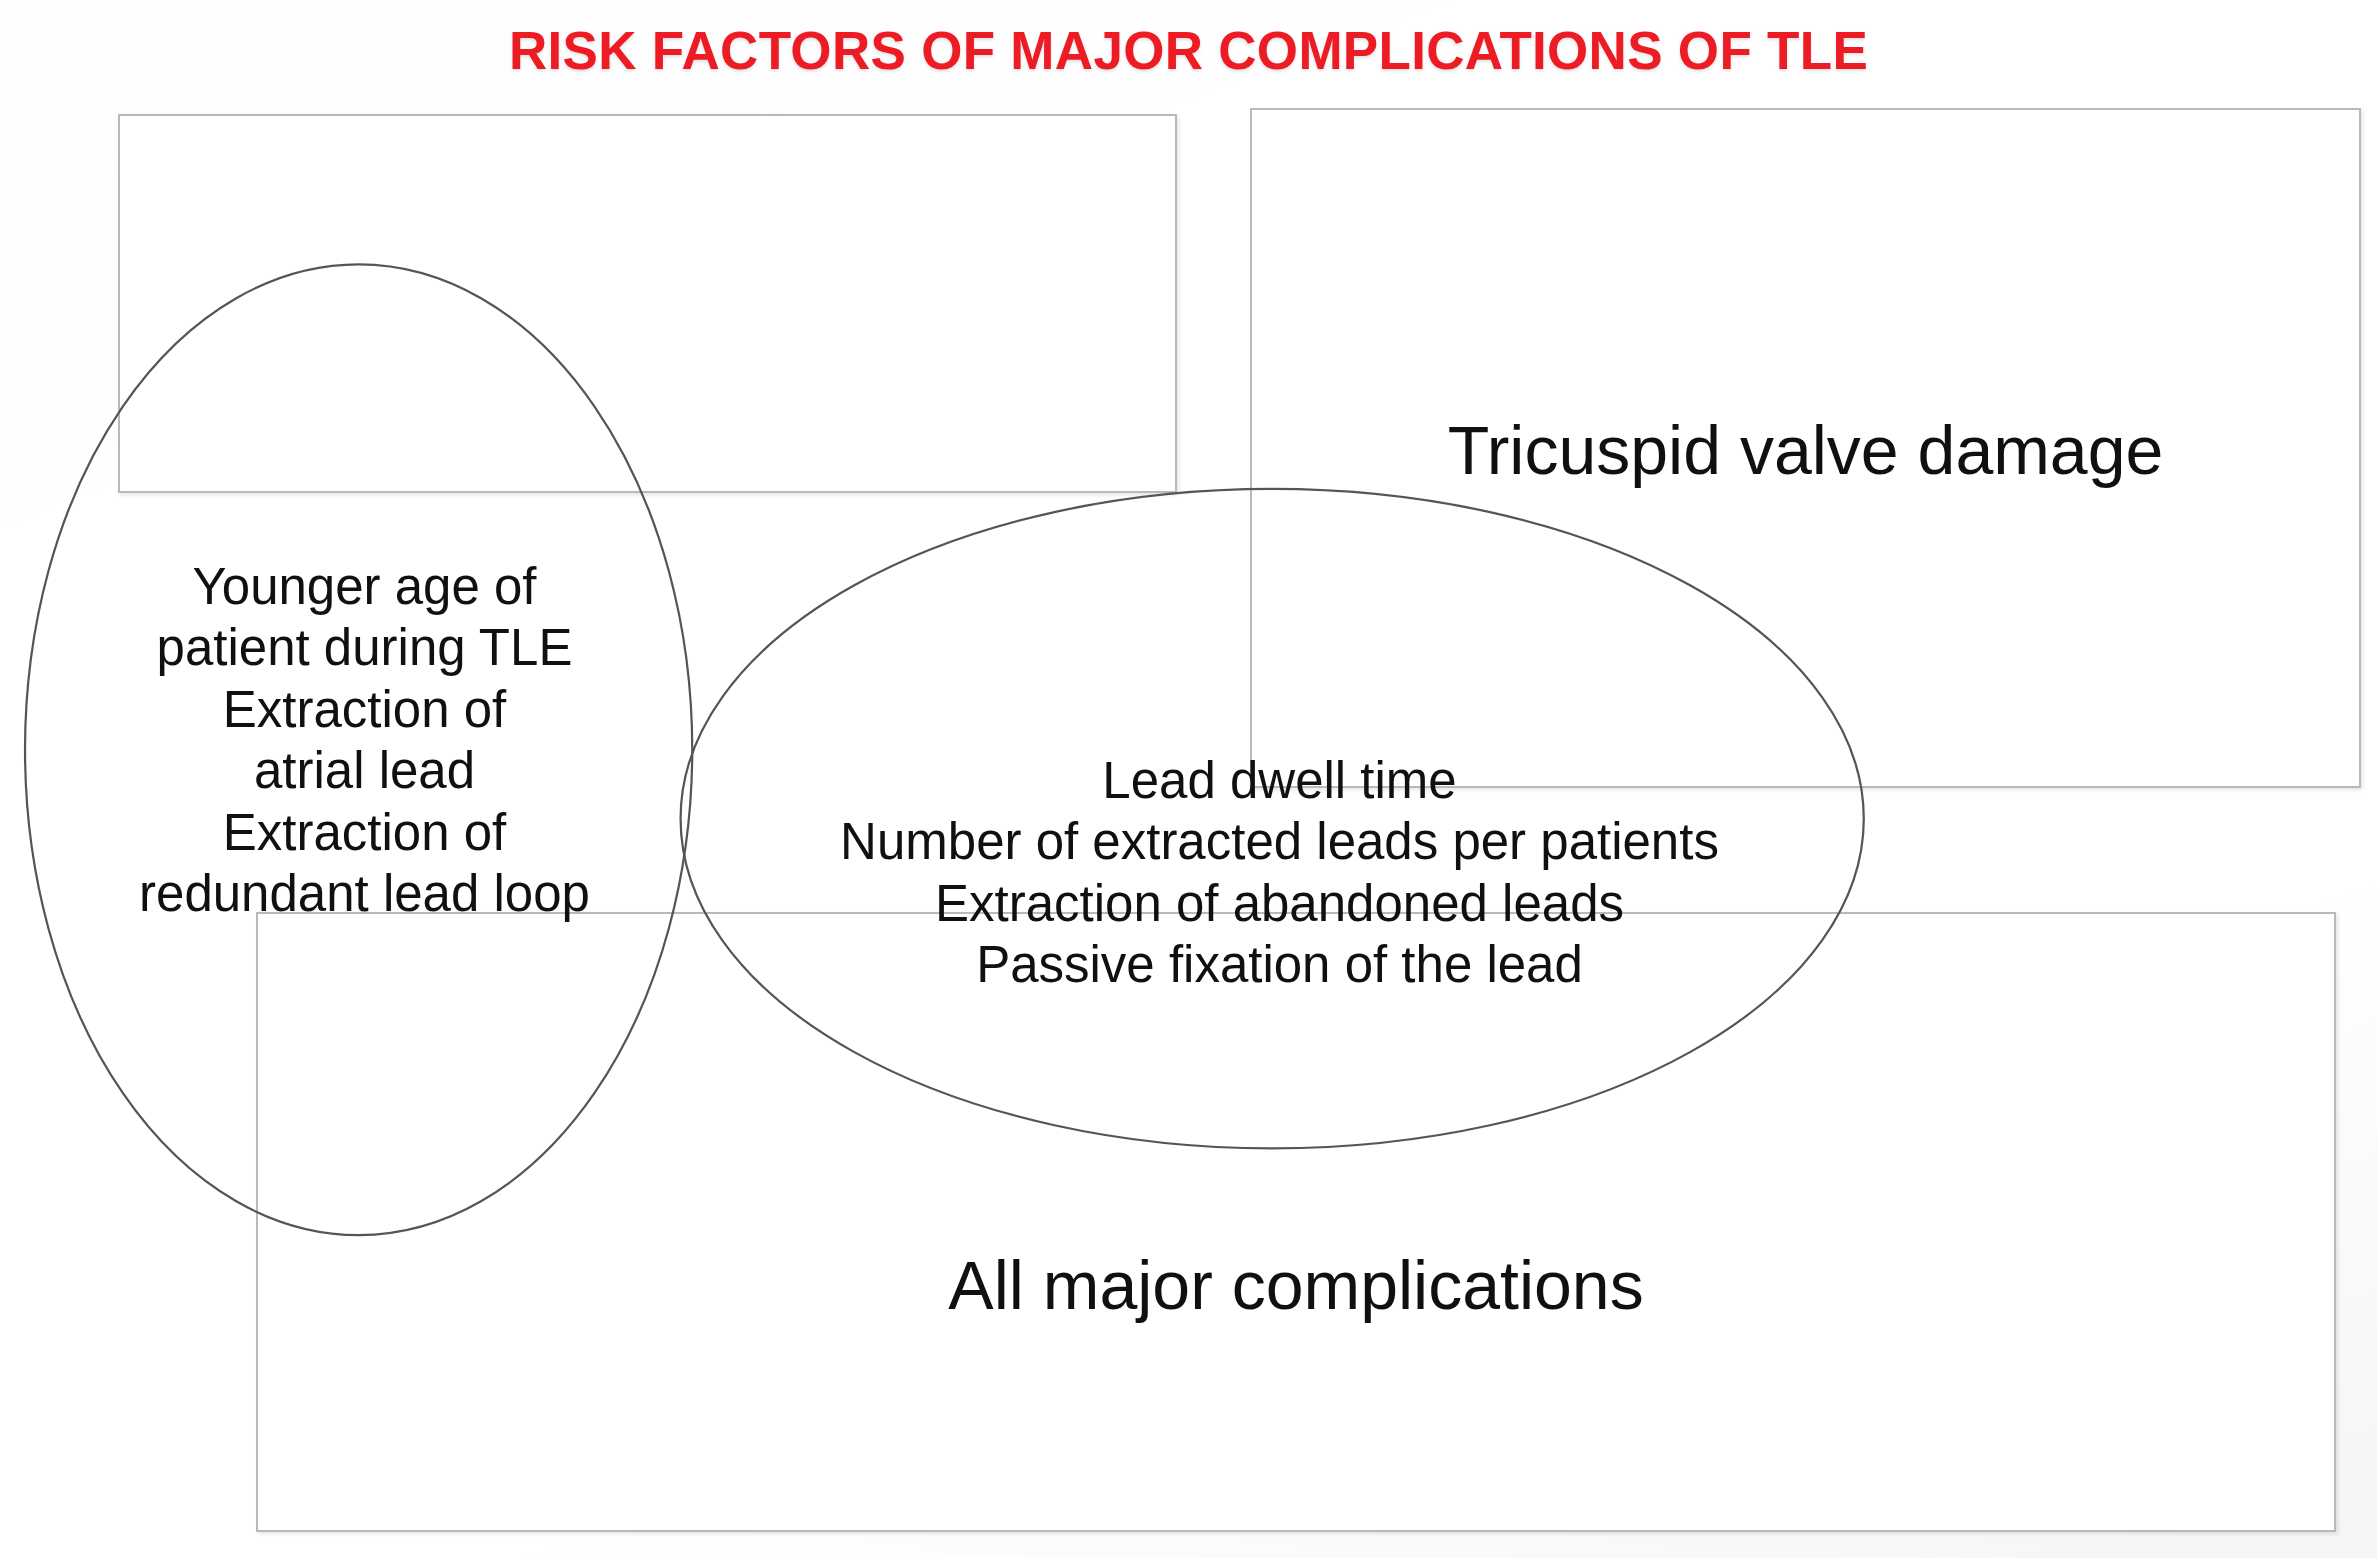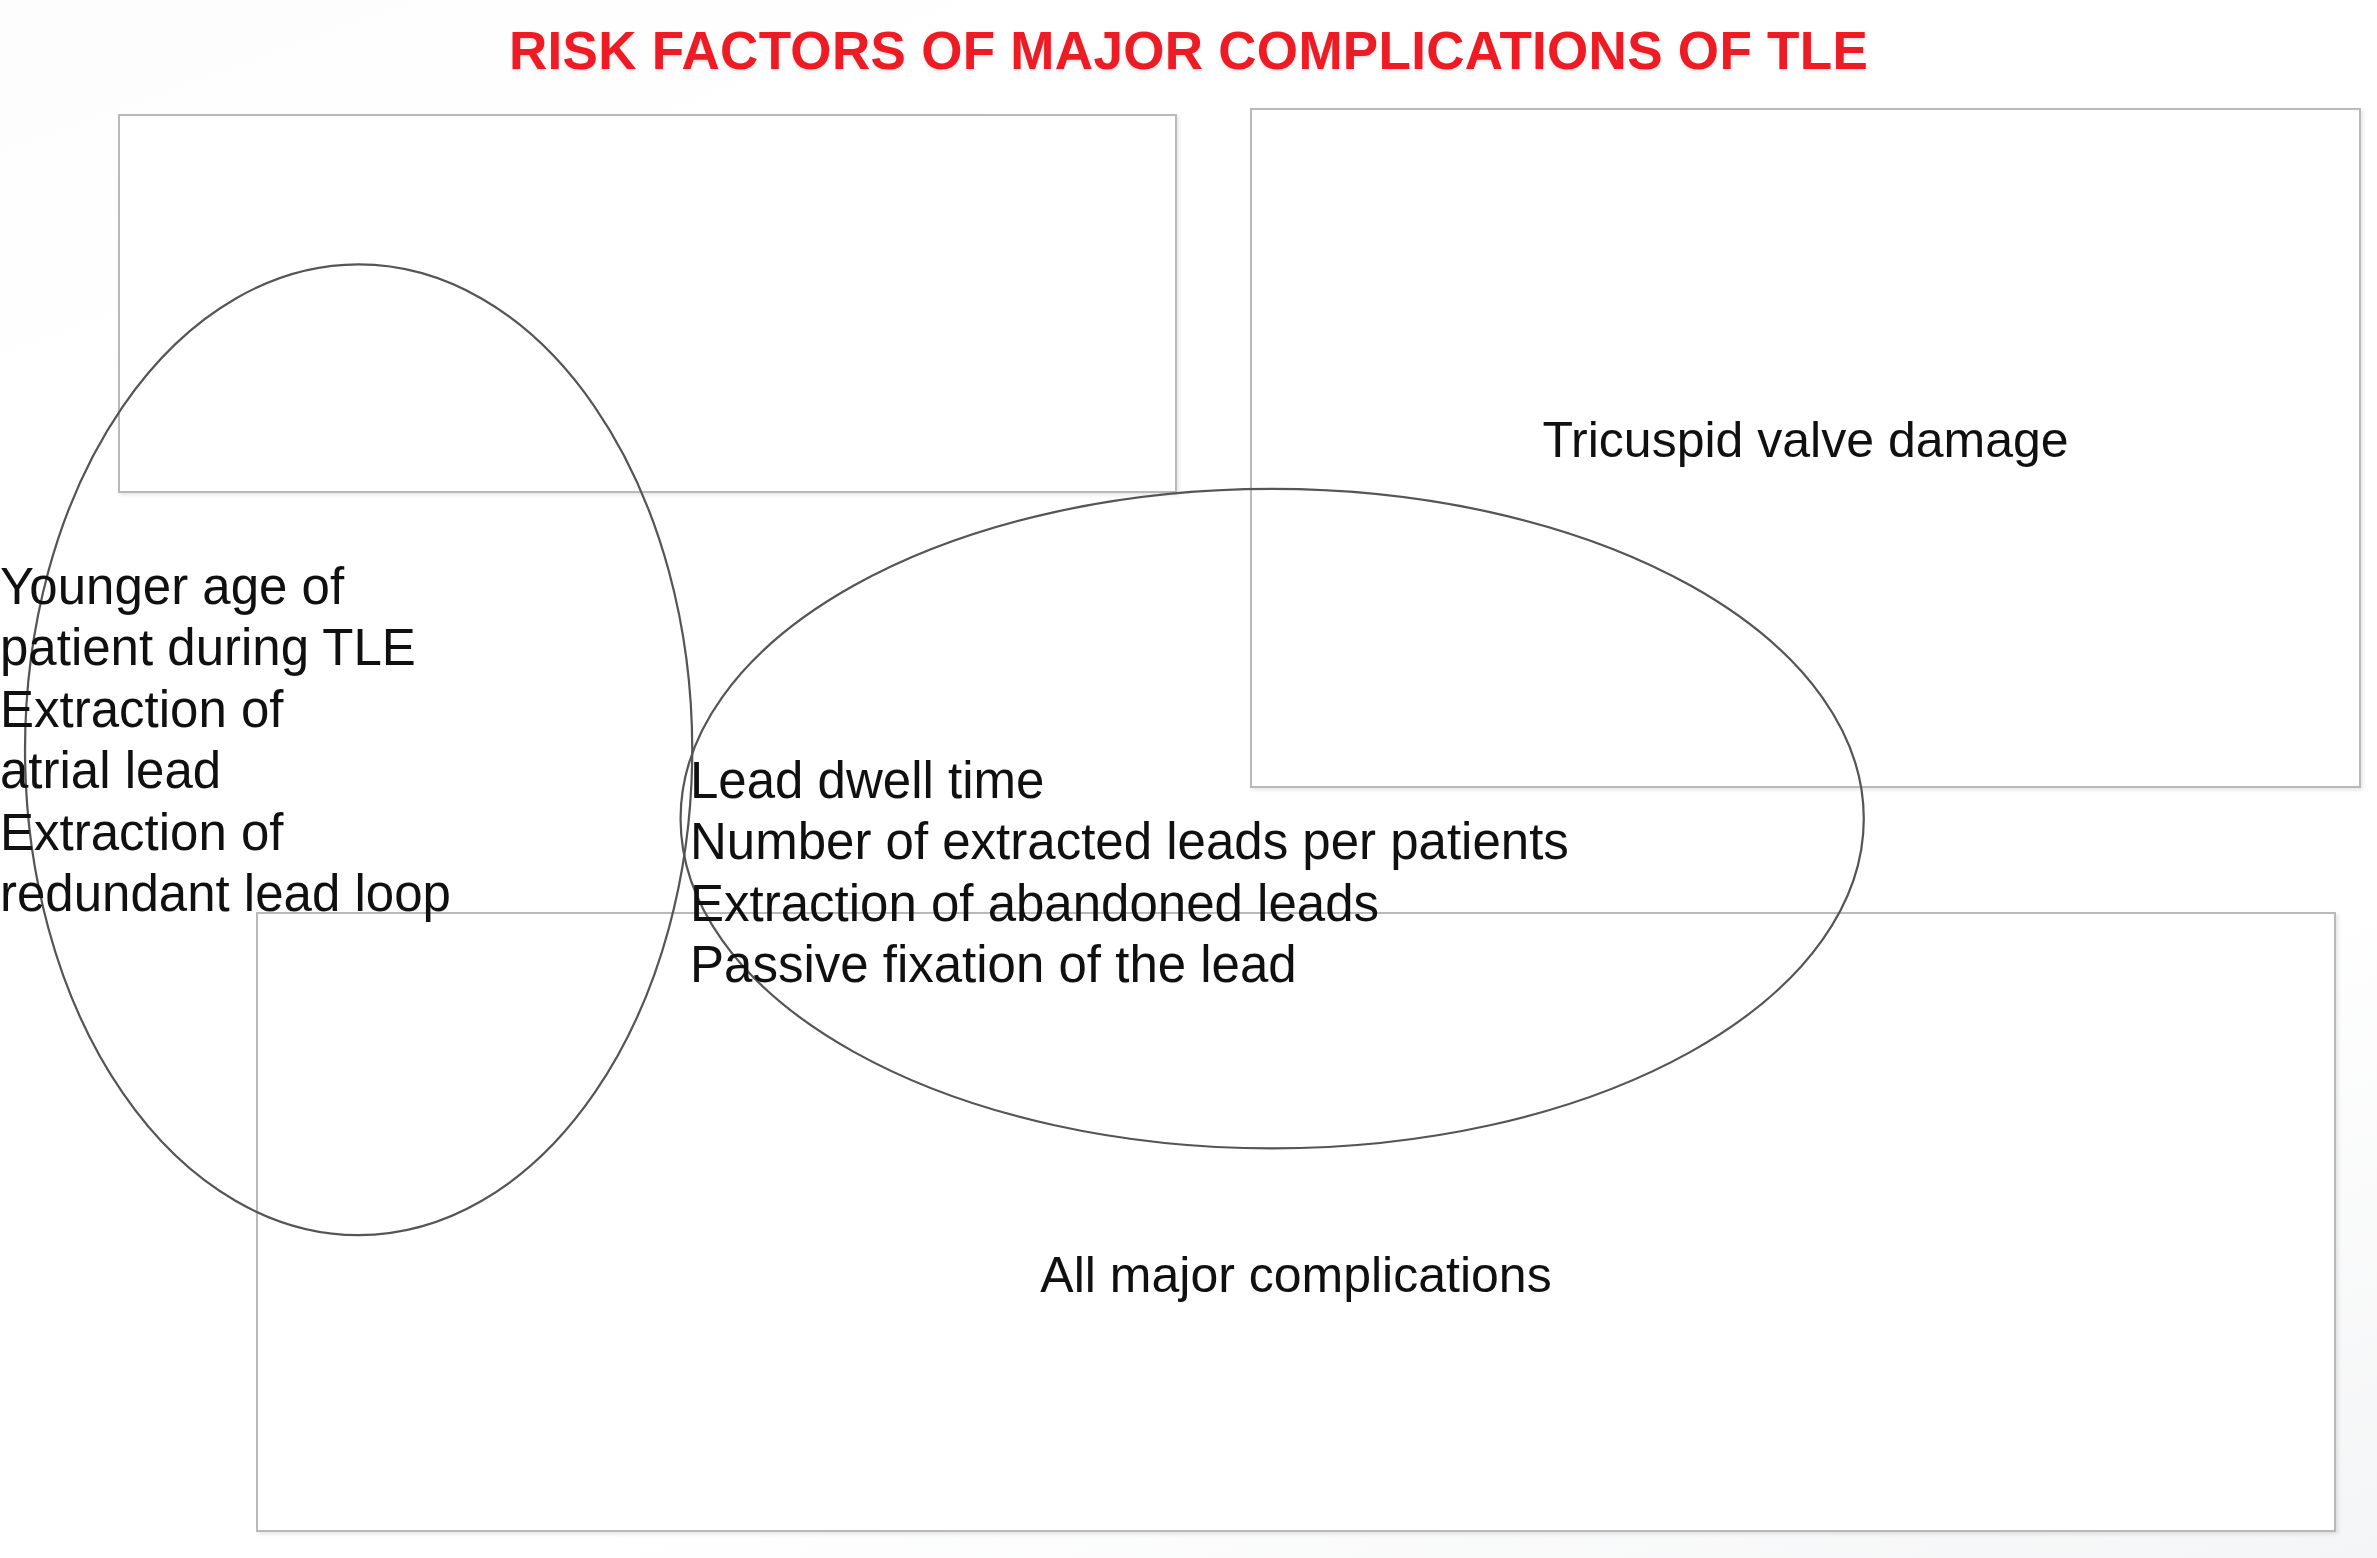--- a/index.html
+++ b/index.html
@@ -48,40 +48,40 @@
     box-shadow: 2.2px 2.2px 3.9px rgba(0,0,0,0.10);
   }
   #rect-empty   { left: 118px;  top: 114px;  width: 1059px; height: 379px;  }
   #rect-tricusp { left: 1250px; top: 108px;  width: 1111px; height: 680px; }
   #rect-allmaj  { left: 256px;  top: 912px; width: 2080px; height: 620px; }
 
   
   .rect-label {
     position: absolute;
     color: #101010;
-    font-size: 50px;
+    font-size: 68px;
     line-height: 1.12;
     white-space: nowrap;
     text-align: center;
   }
   #label-tricuspid { left: 1250px; top: 412px;  width: 1111px; }
   #label-allmajor  { left: 256px;  top: 1247px; width: 2080px; }
 
   
   #ellipse-layer {
     position: absolute;
     left: 0; top: 0;
     width: 2377px; height: 1559px;
     pointer-events: none;
   }
   
   .ellipse-text {
     position: absolute;
     color: #101010;
-    text-align: left;
+    text-align: center;
     line-height: 1.205;
     white-space: pre-line;
   }
   #text-left {
     left: 0px;
     top: 556px;
     width: 729px;
     font-size: 51px;
   }
   #text-center {

